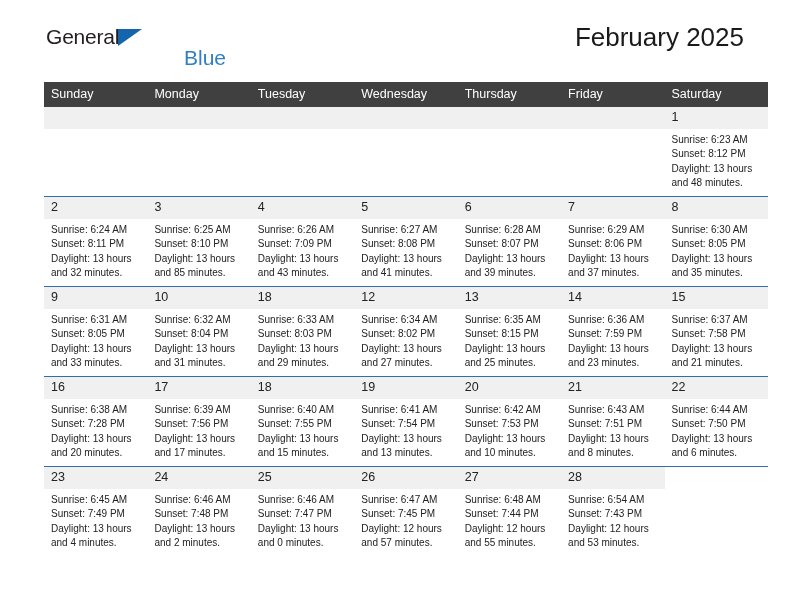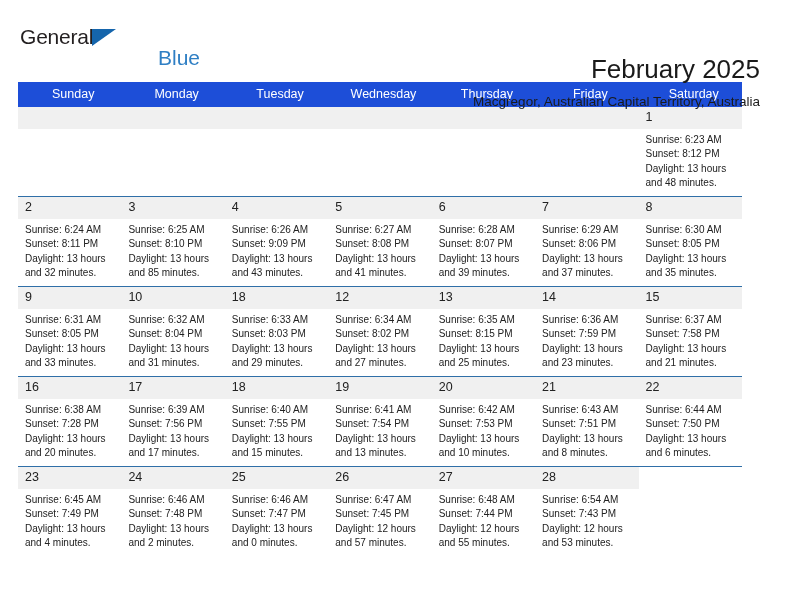--- a/index.html
+++ b/index.html
@@ -12,21 +12,21 @@
     height: 612px;
     font-family: "Liberation Sans", sans-serif;
     color: #1a1a1a;
     overflow: hidden;
   }
   .page {
     position: relative;
     width: 792px;
     height: 612px;
     box-sizing: border-box;
-    padding: 0 18px;
+    padding: 0 44px;
   }
 
   
   .header {
     position: relative;
     height: 72px;
     padding-top: 22px;
     box-sizing: border-box;
   }
   .logo {
@@ -56,24 +56,23 @@
     position: absolute;
     left: 72px;
     top: 3px;
     width: 0;
     height: 0;
     border-left: 24px solid #1565ac;
     border-bottom: 17px solid transparent;
   }
   .title-block {
     position: absolute;
-    right: 14px;
+    right: 4px;
     top: 22px;
-    text-align: right;
-    margin-top: 32px;
+    text-align: center;
   }
   .cal-title {
     font-size: 26px;
     font-weight: normal;
     color: #1a1a1a;
     line-height: 30px;
     white-space: nowrap;
   }
   .cal-subtitle {
     font-size: 13.5px;
@@ -84,25 +83,25 @@
   }
 
   
   .calendar {
     margin-top: 10px;
     width: 724px;
     border-collapse: collapse;
     table-layout: fixed;
   }
   .calendar th {
-    background: #1d4ed8;
+    background: #404040;
     color: #ffffff;
     font-weight: normal;
     font-size: 12.5px;
-    text-align: center;
+    text-align: left;
     padding: 5px 0 6px 7px;
     height: 12px;
     border: none;
   }
   .calendar td {
     vertical-align: top;
     padding: 0;
     border: none;
     border-top: 1px solid #2f6fa8;
     height: 89px;
@@ -145,21 +144,20 @@
   <div class="header">
 
     <div class="logo">
       <span class="logo-general">General</span>
       <span class="logo-tri"></span>
       <span class="logo-blue">Blue</span>
     </div>
 
     <div class="title-block">
       <div class="cal-title">February 2025</div>
-      <div class="cal-subtitle">Macgregor, Australian Capital Territory, Australia</div>
     </div>
 
   </div>
 
   <table class="calendar">
     <thead>
       <tr>
         <th>Sunday</th>
         <th>Monday</th>
         <th>Tuesday</th>
@@ -215,21 +213,21 @@
               <div>Sunrise: 6:25 AM</div>
               <div>Sunset: 8:10 PM</div>
               <div>Daylight: 13 hours</div>
               <div>and 85 minutes.</div>
             </div>
           </td>
           <td class="">
             <div class="daynum">4</div>
             <div class="details">
               <div>Sunrise: 6:26 AM</div>
-              <div>Sunset: 9:09 PM</div>
+              <div>Sunset: 7:09 PM</div>
               <div>Daylight: 13 hours</div>
               <div>and 43 minutes.</div>
             </div>
           </td>
           <td class="">
             <div class="daynum">5</div>
             <div class="details">
               <div>Sunrise: 6:27 AM</div>
               <div>Sunset: 8:08 PM</div>
               <div>Daylight: 13 hours</div>

